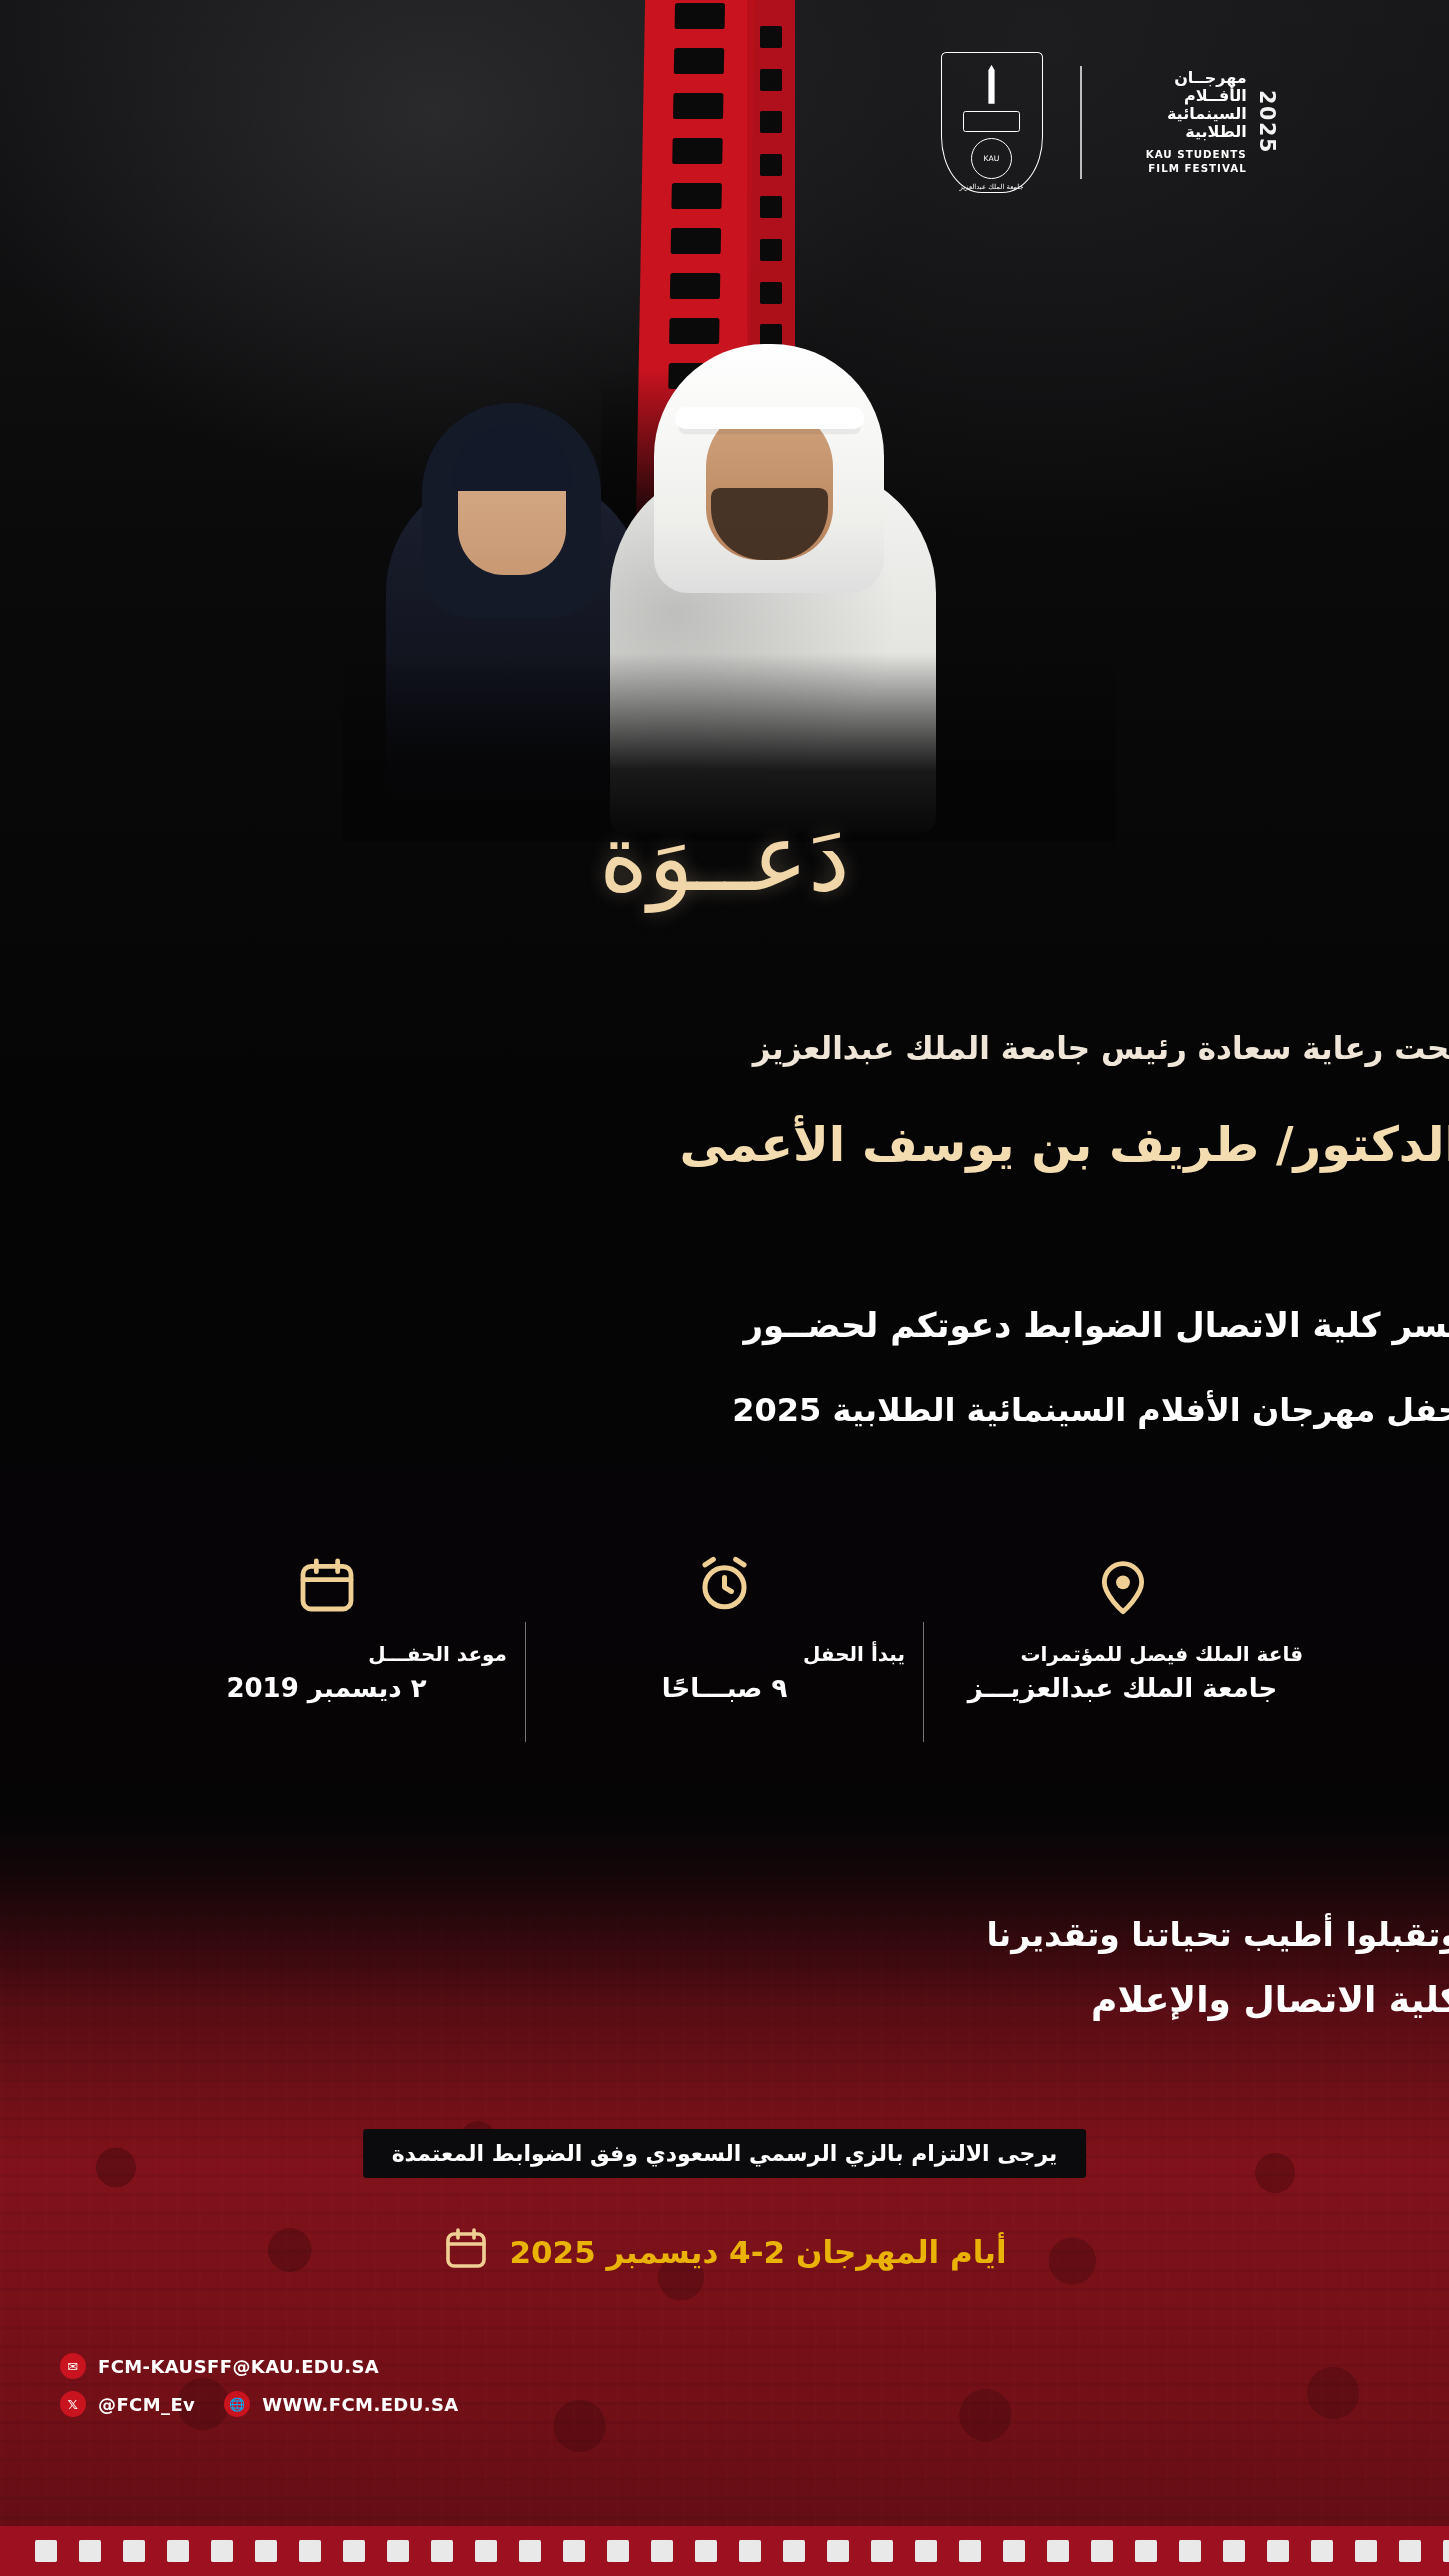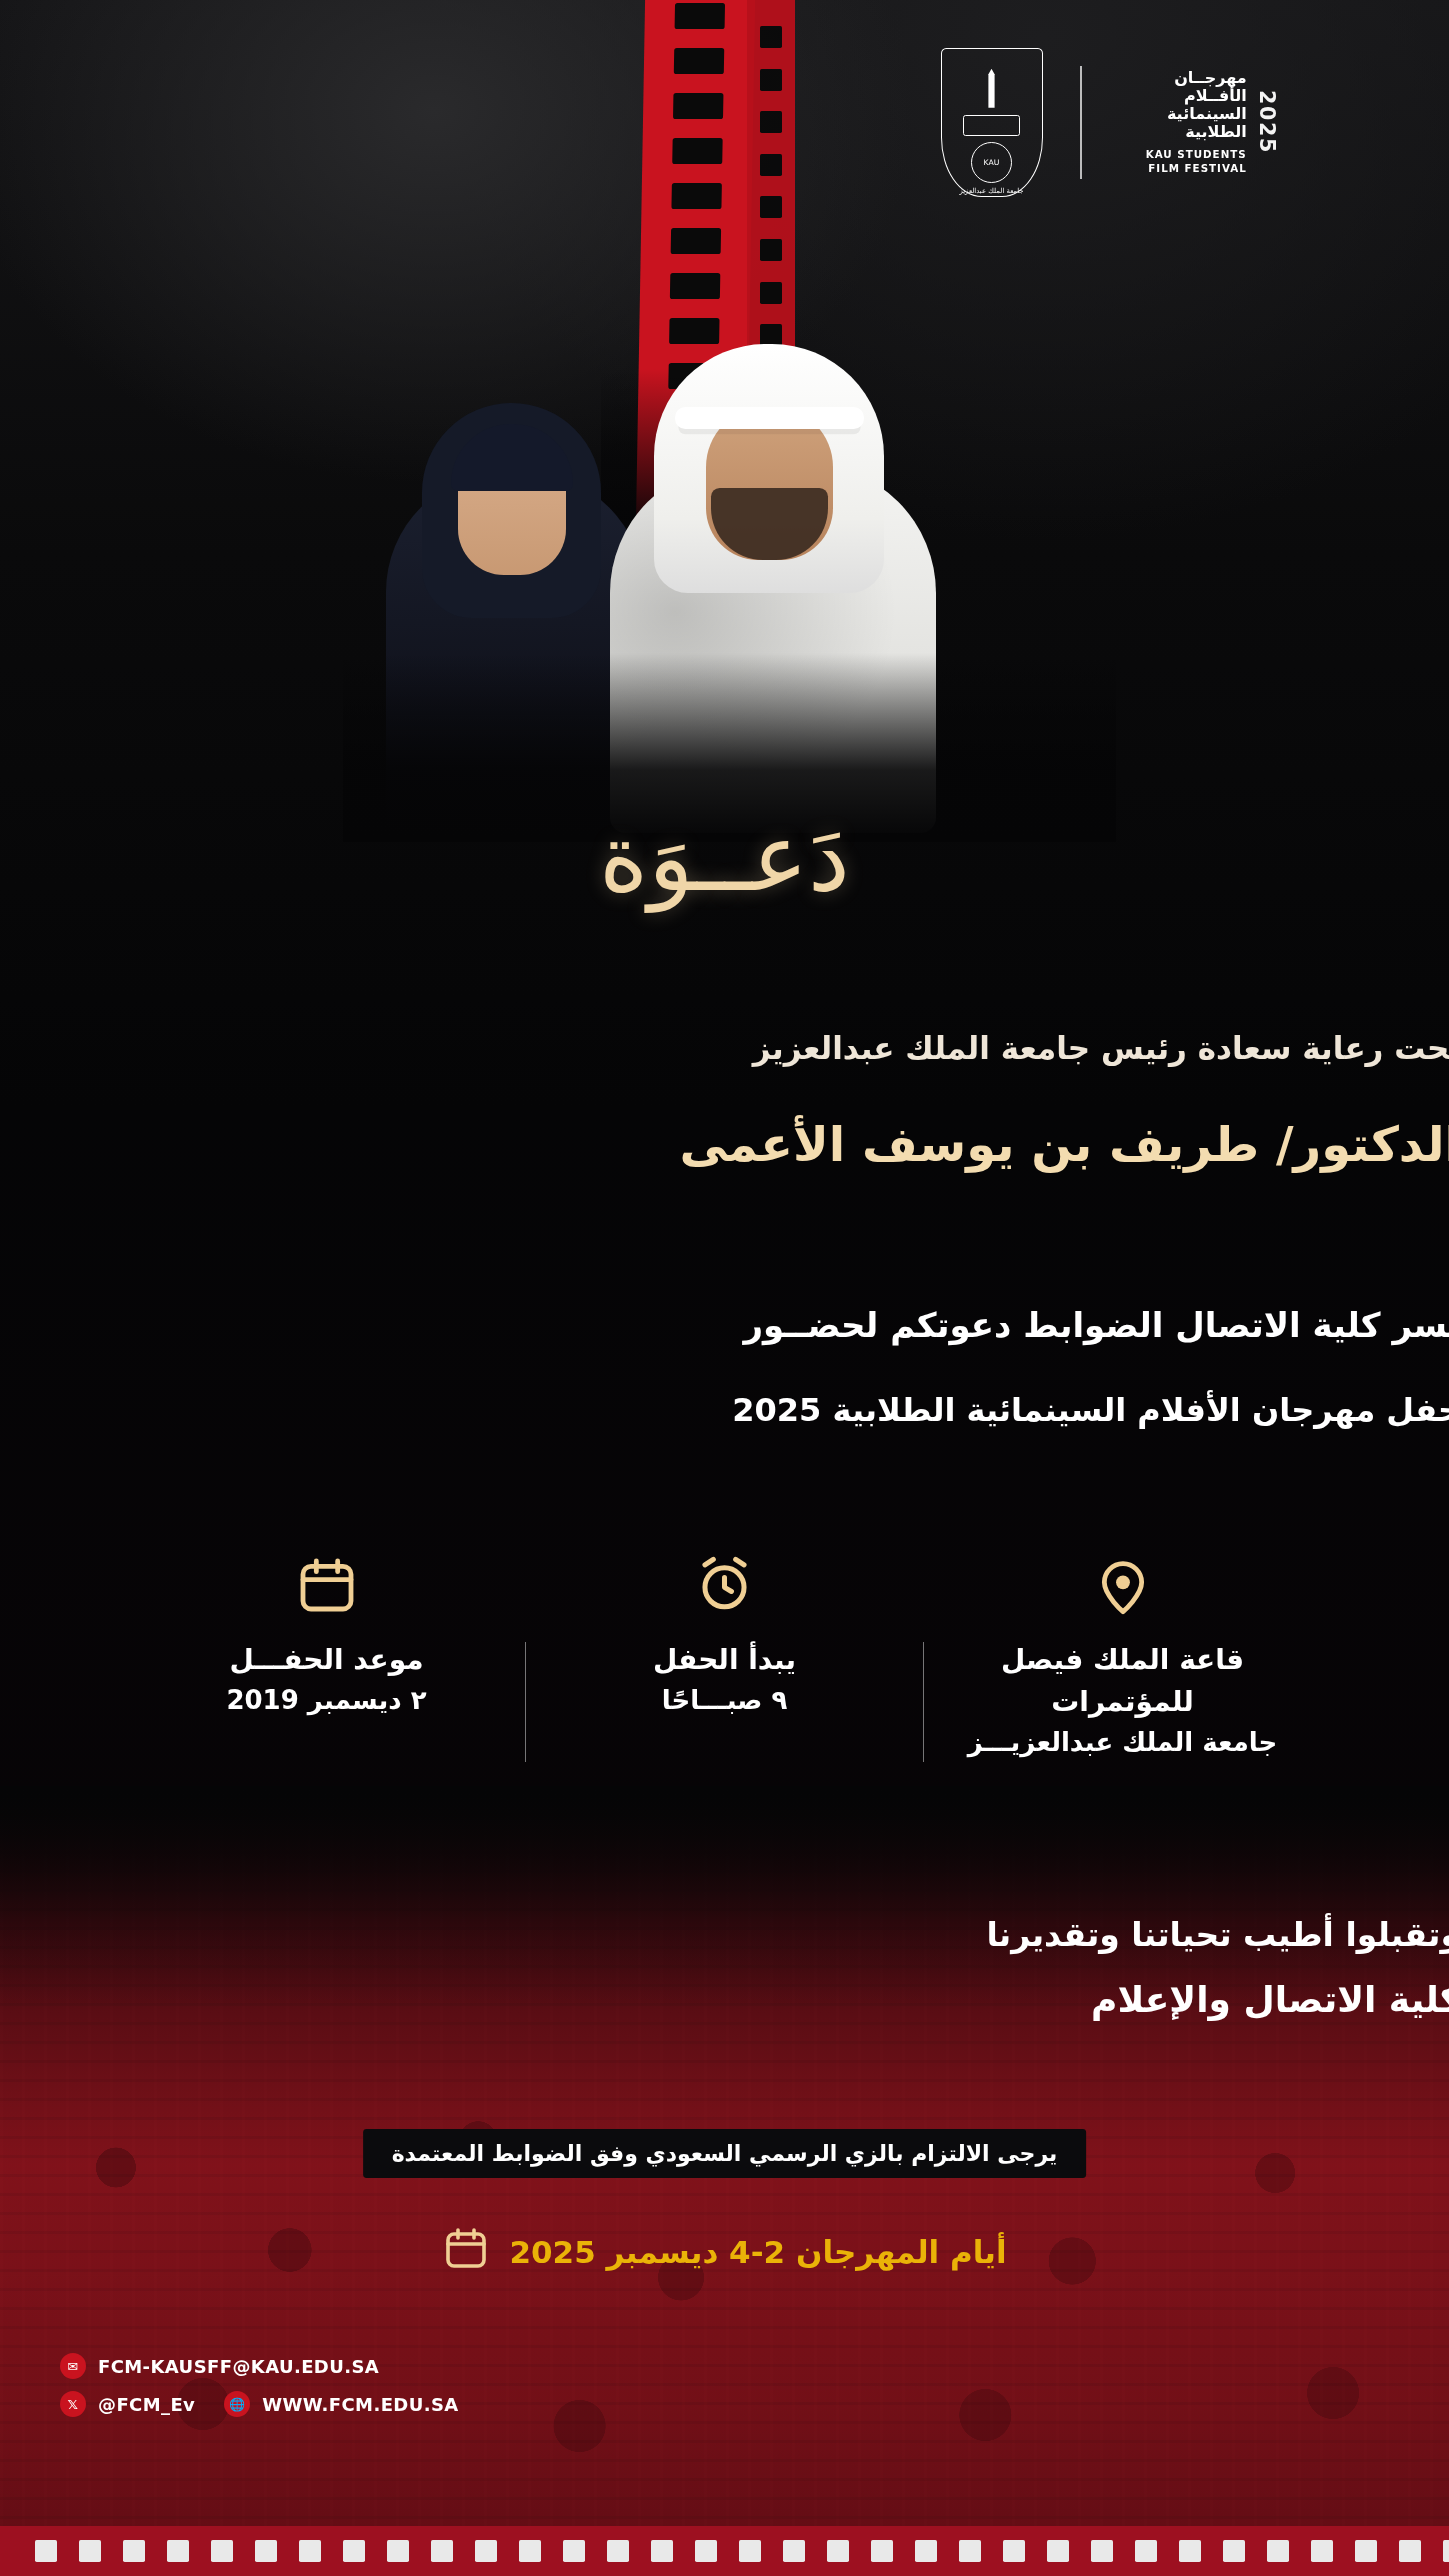--- a/index.html
+++ b/index.html
@@ -113,21 +113,21 @@
     width: 129px; height: 159px;
     display:flex; flex-direction:column; align-items:center; justify-content:center;
     color:#fff;
   }
   .seal-frame {
     width: 100px; height: 129px;
     border: 1.7px solid #ffffff;
     border-radius: 5.2px 5.2px 40% 40%;
     display:flex; flex-direction:column; align-items:center; justify-content:flex-start;
     position:relative;
-    padding-top:18px;
+    padding-top:10px;
   }
   .seal-tower {
     width: 15.5px; height: 39px; background:#fff;
     clip-path: polygon(50% 0, 70% 14%, 70% 100%, 30% 100%, 30% 14%);
     margin-top: 1.7px;
   }
   .seal-book {
     width: 55px; height: 19px; border:1.7px solid #fff; border-radius:2.6px; margin-top:6.9px;
   }
   .seal-circle {
@@ -240,21 +240,21 @@
 
   
   .info {
     position:absolute; top:1546px; left:146px; width:1157px;
     display:flex; flex-direction:row-reverse; justify-content:space-between; align-items:flex-start;
   }
   .info-col { width: 361px; text-align:center; position:relative; }
   .info-icon {
     height:77px; display:flex; align-items:center; justify-content:center; margin-bottom:15.5px;
   }
-  .info-l1 { font-size:28px; color:#ffffff; font-weight:600; line-height:1.5; }
+  .info-l1 { font-size:20px; color:#ffffff; font-weight:600; line-height:1.5;text-align:right; }
   .info-l2 { font-size:26px; color:#ffffff; font-weight:600; line-height:1.5; }
   .vdiv {
     width:1.7px; height:120px; background:rgba(255,255,255,.45); align-self:flex-end; margin-top:76px;
   }
 
   
   .regards-1 { top:1915px; font-size:33px; font-weight:600; color:#ffffff; }
   .regards-2 { top:1979px; font-size:36px; font-weight:800; color:#ffffff; }
 
   .dress-note {

